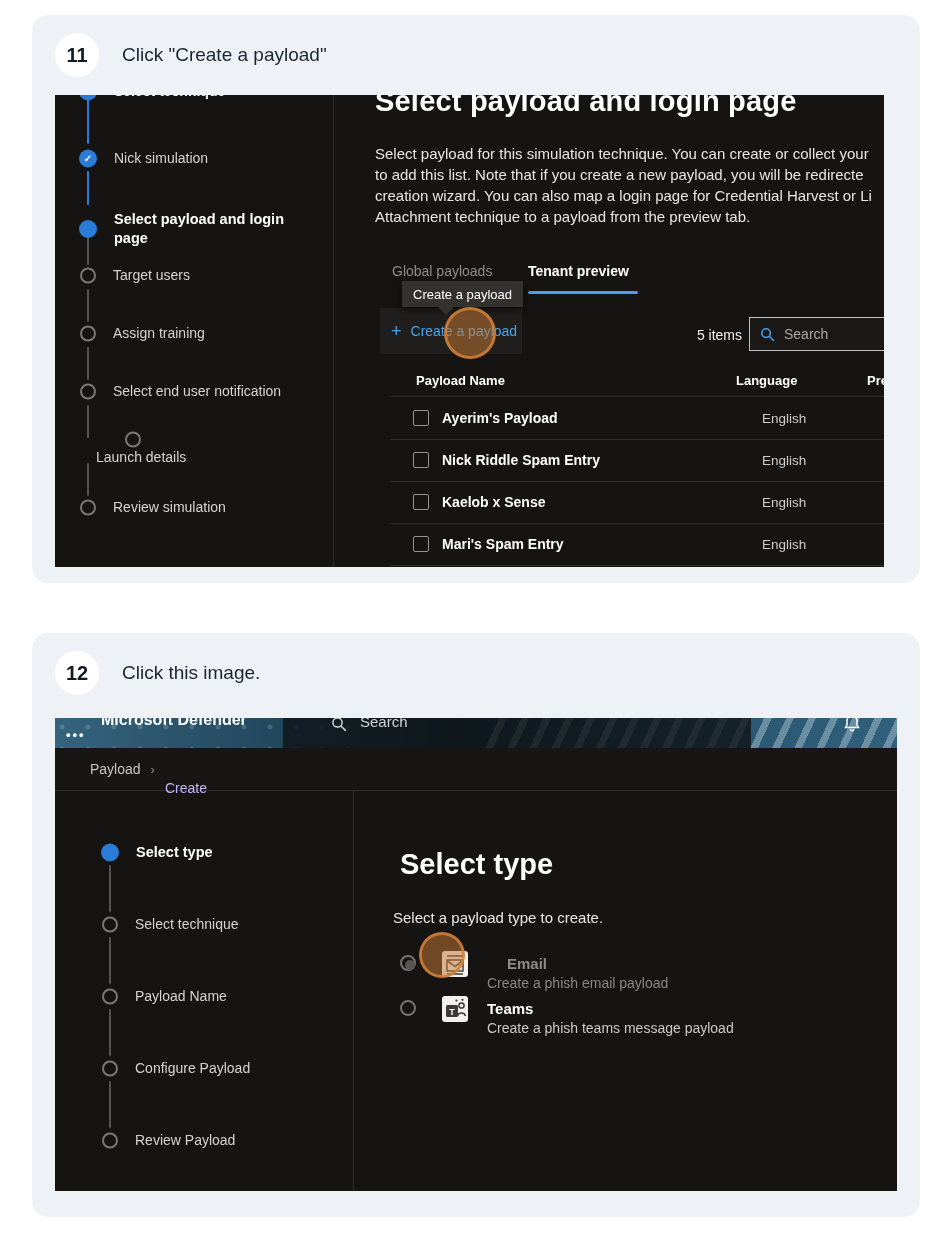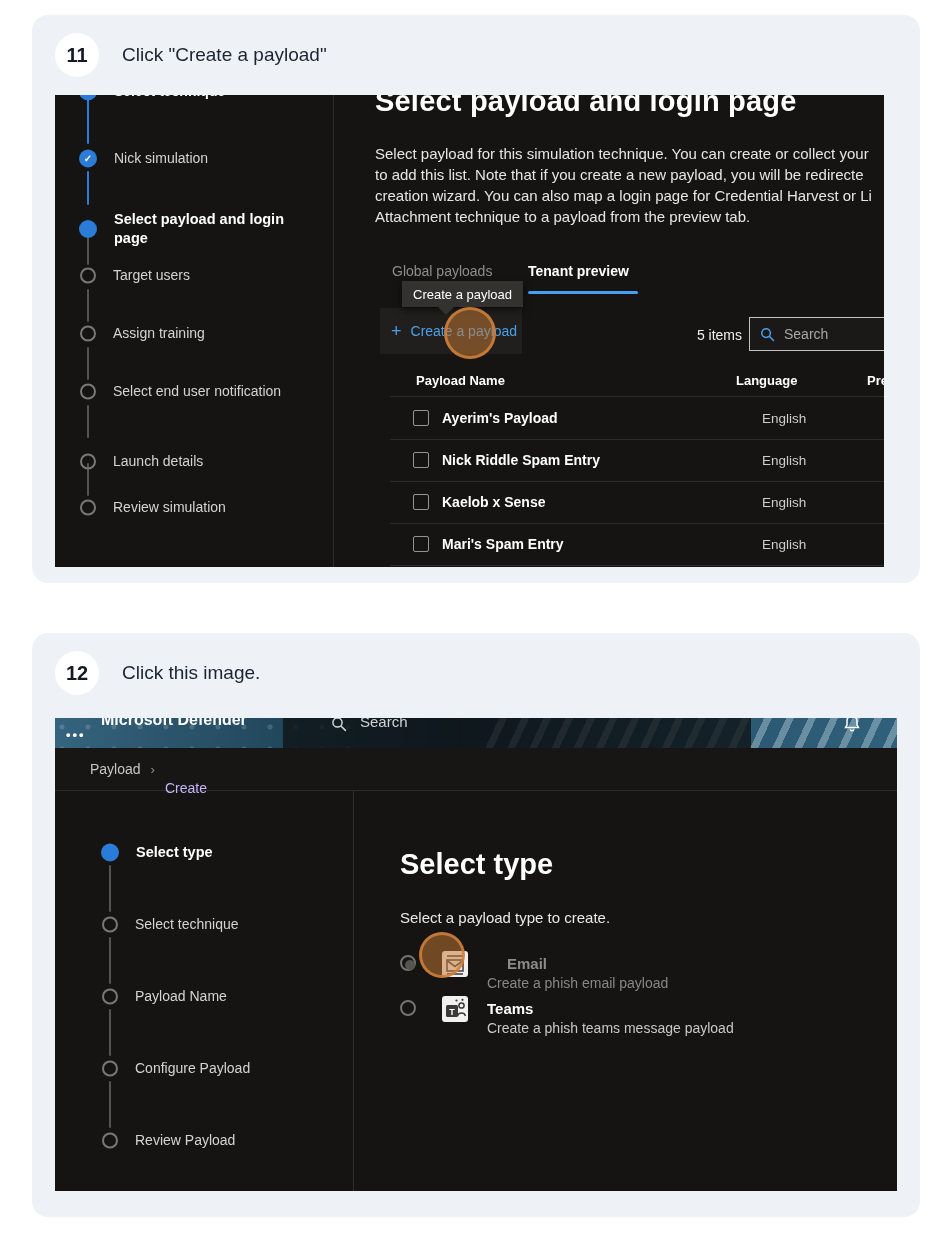--- a/index.html
+++ b/index.html
@@ -83,21 +83,21 @@
   .tb-search-txt { position:absolute; left:305px; top:-5px; color:#cfd4d6; font-size:15px; }
   .tb-icon { position:absolute; }
 
   .crumbbar { position:absolute; left:0; top:30px; width:842px; height:43px; background:#171615; border-bottom:1px solid #2c2b2a;
     display:flex; align-items:center; padding-left:35px; font-size:14px; }
   .crumb-a { color:#c8c6c4; }
   .crumb-sep { color:#908e8c; margin:0 10px; font-size:13px; }
   .crumb-b { color:#c4b5fd;margin-top:38px; }
 
   .h2main { position:absolute; left:345px; top:130px; color:#fff; font-weight:700; font-size:29px; white-space:nowrap; }
-  .sub2 { position:absolute; left:345px; top:191px; color:#eae8e6; font-size:15px; white-space:nowrap; }
+  .sub2 { position:absolute; left:338px; top:191px; color:#eae8e6; font-size:15px; white-space:nowrap; }
 
   .radio { position:absolute; width:16px; height:16px; border:2px solid #75736f; border-radius:50%; }
   .radio .dot { position:absolute; left:3px; top:3px; width:10px; height:10px; border-radius:50%; background:#56544f; }
   .opt-icon { position:absolute; width:26px; height:26px; }
   .opt-label { position:absolute; left:432px; font-size:15px; font-weight:700; white-space:nowrap; }
   .opt-desc { position:absolute; left:432px; font-size:14px; white-space:nowrap; }
 </style>
 </head>
 <body>
 
@@ -135,21 +135,21 @@
         <span class="wz-label">Target users</span>
       </div>
       <div class="wz-item" style="left:24px; top:238px;">
         <span class="wz-dot todo"></span>
         <span class="wz-label">Assign training</span>
       </div>
       <div class="wz-item" style="left:24px; top:296px;">
         <span class="wz-dot todo"></span>
         <span class="wz-label">Select end user notification</span>
       </div>
-      <div class="wz-item" style="left:24px; top:366px;">
+      <div class="wz-item" style="left:24px; top:354px;flex-direction:column;">
         <span class="wz-dot todo"></span>
         <span class="wz-label">Launch details</span>
       </div>
       <div class="wz-item" style="left:24px; top:412px;">
         <span class="wz-dot todo"></span>
         <span class="wz-label">Review simulation</span>
       </div>
 
       <div class="h1" style="left:320px; top:-10px;">Select payload and login page</div>
 

